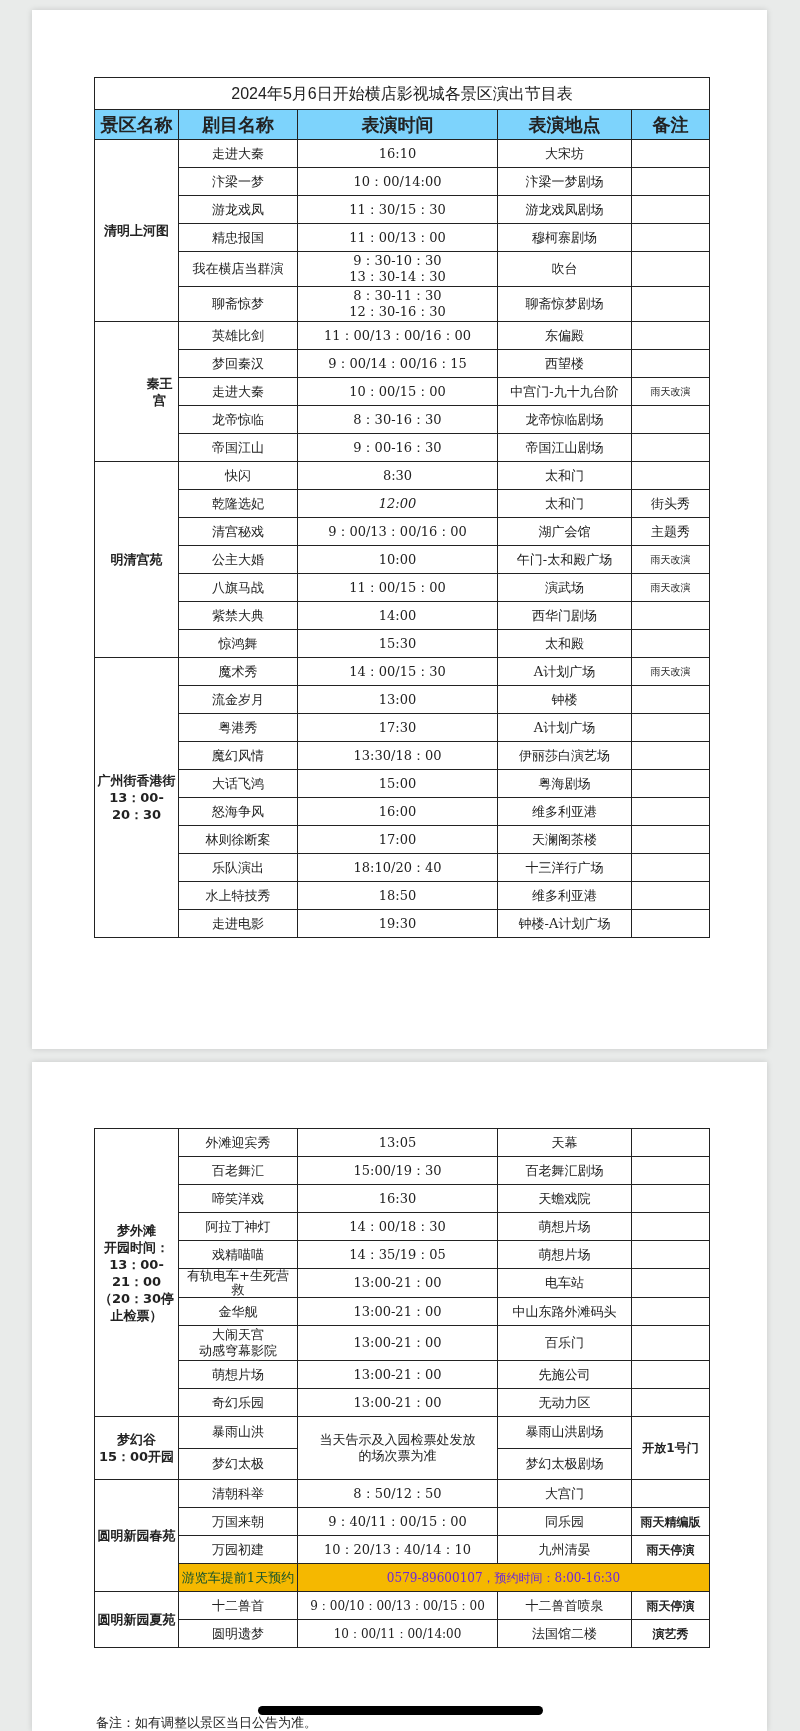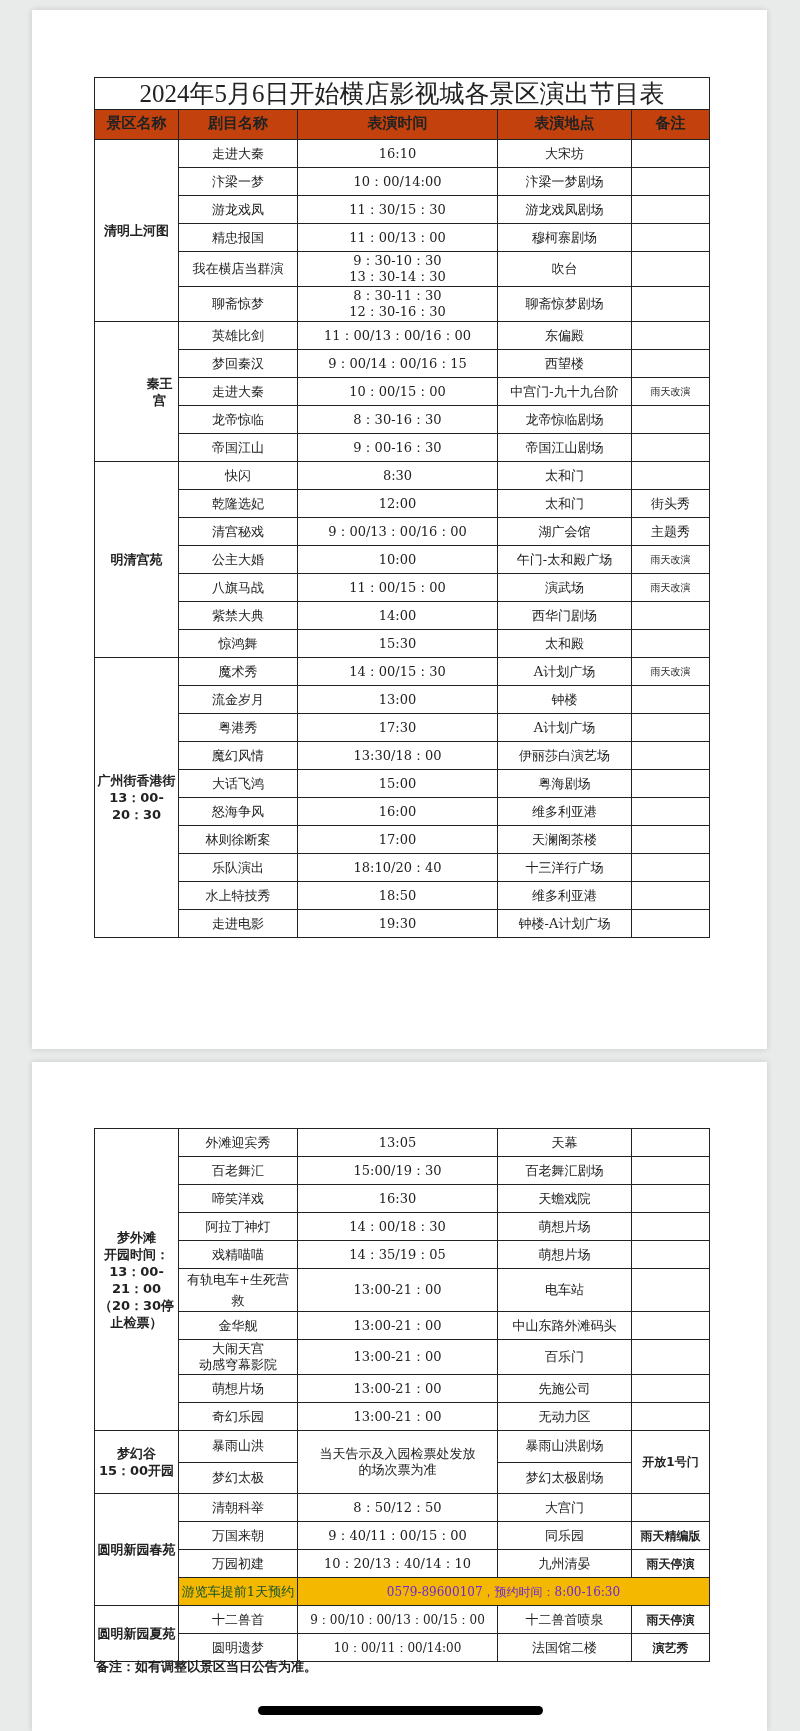--- a/index.html
+++ b/index.html
@@ -21,33 +21,33 @@
   td, th {
     border:1.6px solid #222; text-align:center; vertical-align:middle;
     font-size:13px; padding:0 2px; line-height:16px; font-weight:normal;
     overflow:hidden;
   }
   td.area {
     font-family:"DejaVu Sans","Liberation Sans",sans-serif; font-weight:bold; font-size:13px;
     line-height:17px;
     margin-left:22px;
   }
-  .title-cell { height:31px; font-size:25px; font-family:Liberation Serif, serif; }
+  .title-cell { height:31px; font-size:16px; font-family:Liberation Sans, sans-serif; }
   tr.hdr th {
-    height:29px; background:#c2410c; font-family:Liberation Mono, monospace;
-    font-weight:bold; font-size:15px;
+    height:29px; background:#7dd3fc; font-family:Liberation Sans, sans-serif;
+    font-weight:bold; font-size:18px;
   }
   tr.r td { height:27px; }
   tr.r2 td { height:34px; }
   .note-small { font-size:10px; }
   .note-bold { font-family:"DejaVu Sans","Liberation Sans",sans-serif; font-weight:bold; font-size:12px; }
   td.hl { background:#f5b800; }
   .footnote {
-    position:absolute; left:64px; top:596px;
-    font-family:"DejaVu Sans","Liberation Sans",sans-serif; font-weight:bold; font-size:13px;text-align:right;
+    position:absolute; left:64px; top:652px;
+    font-family:"DejaVu Sans","Liberation Sans",sans-serif; font-weight:normal; font-size:13px;text-align:right;
   }
   .home-indicator {
     position:absolute; left:258px; top:1706px; width:285px; height:9px;
     background:#000; border-radius:5px;
   }
 </style>
 </head>
 <body>
 
 <div class="page" id="page1">
@@ -142,21 +142,21 @@
         </tr>
         <tr class="r">
           <td class="area" rowspan="7" style="white-space: pre-line;">明清宫苑</td>
           <td>快闪</td>
           <td style="white-space: pre-line;">8:30</td>
           <td>太和门</td>
           <td></td>
         </tr>
         <tr class="r">
           <td>乾隆选妃</td>
-          <td style="white-space: pre-line;">12:00</td>
+          <td style="white-space: pre-line; font-style: italic;">12:00</td>
           <td>太和门</td>
           <td>街头秀</td>
         </tr>
         <tr class="r">
           <td>清宫秘戏</td>
           <td style="white-space: pre-line;">9：00/13：00/16：00</td>
           <td>湖广会馆</td>
           <td>主题秀</td>
         </tr>
         <tr class="r">
@@ -290,21 +290,21 @@
           <td>萌想片场</td>
           <td></td>
         </tr>
         <tr class="r">
           <td style="white-space: pre-line;">戏精喵喵</td>
           <td>14：35/19：05</td>
           <td>萌想片场</td>
           <td></td>
         </tr>
         <tr class="r">
-          <td style="white-space: pre-line; line-height: 21px;">有轨电车+生死营救</td>
+          <td style="white-space: pre-line; line-height: 14px;">有轨电车+生死营救</td>
           <td>13:00-21：00</td>
           <td>电车站</td>
           <td></td>
         </tr>
         <tr class="r">
           <td style="white-space: pre-line;">金华舰</td>
           <td>13:00-21：00</td>
           <td>中山东路外滩码头</td>
           <td></td>
         </tr>

